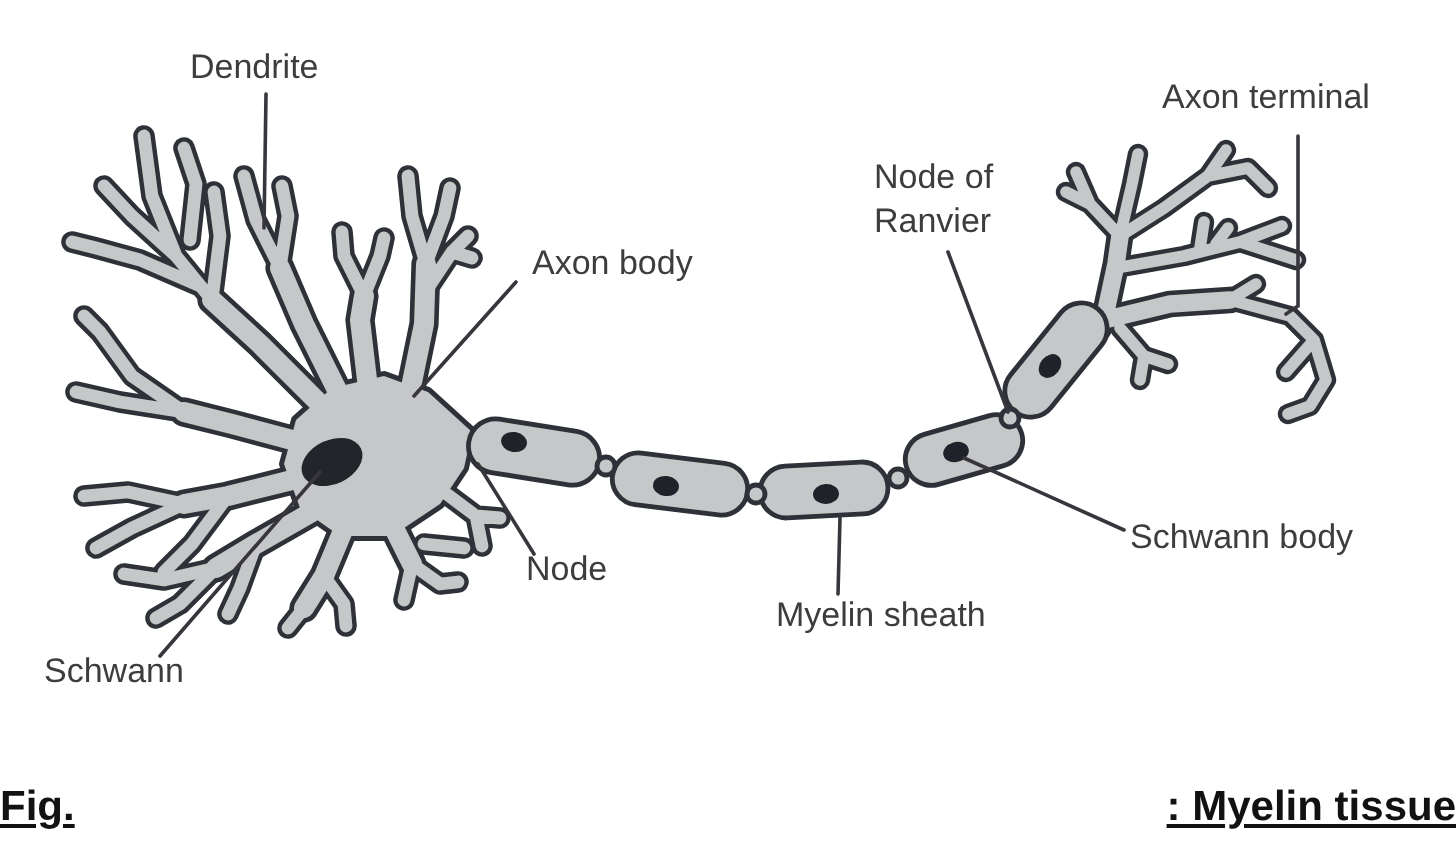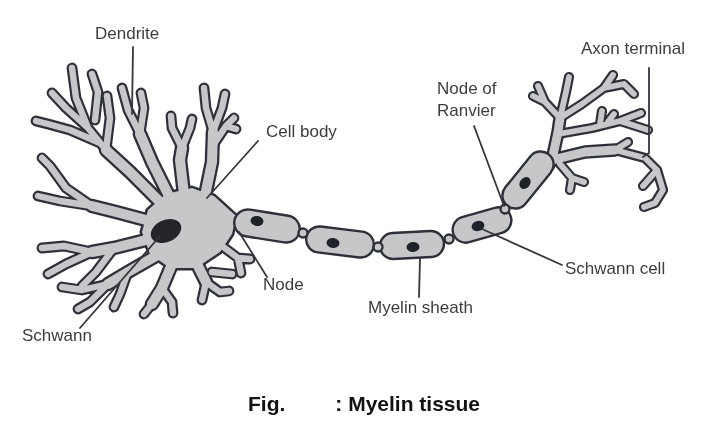--- a/index.html
+++ b/index.html
@@ -1,21 +1,21 @@
 <!DOCTYPE html>
 <html><head>
 <meta charset="utf-8">
 <style>
   html,body{margin:0;padding:0;background:#ffffff;}
   #stage{position:relative;width:728px;height:423px;background:#ffffff;overflow:hidden;
          font-family:"Liberation Sans",sans-serif;}
   #diagram-svg{position:absolute;left:0;top:0;}
   .lbl{position:absolute;font-size:17px;line-height:22px;color:#3d3d3d;white-space:nowrap;}
-  .caption{position:absolute;left:0;right:0;top:392px;display:flex;justify-content:center;
-           gap:50px;font-size:21px;font-weight:bold;color:#121212;}
+  .caption{position:absolute;left:0;right:0;top:392px;display:flex;justify-content:space-between;
+           gap:50px;font-size:21px;font-weight:bold;color:#121212;text-decoration:underline;}
 </style>
 </head>
 <body>
 
 <div id="stage">
 
   <svg id="diagram-svg" width="728" height="423" viewBox="0 0 728 423">
     <defs>
       <path id="p-soma" d="M236 216 L214 196 L192 188 L166 194 L148 210 L142 232 L150 254 L170 268 L196 268 L220 252 L232 234 Z"></path>
       <path id="p-stems" fill="none" d="M205 196 L212 162 L213 132 M184 194 L180 160 L182 148 M170 198 L152 162 L140 134 M162 204 L130 172 L106 150 M146 220 L116 212 L92 206 M146 240 L114 248 L92 252 M156 256 L128 272 L108 284 M172 264 L162 288 L152 304 M196 262 L206 282"></path>
@@ -72,29 +72,29 @@
       <path d="M160 236 L80 328"></path>
       <path d="M239 232 L267 277"></path>
       <path d="M420 259 L419 297"></path>
       <path d="M474 126 L504 206"></path>
       <path d="M482 229 L562 265"></path>
       <path d="M649 68 L649 153 L643 157"></path>
     </g>
   </svg>
 
   <div class="lbl" style="left:95px;top:23px">Dendrite</div>
-  <div class="lbl" style="left:266px;top:121px">Cell body</div>
+  <div class="lbl" style="left:266px;top:121px">Axon body</div>
   <div class="lbl" style="left:581px;top:38px">Axon terminal</div>
   <div class="lbl" style="left:437px;top:78px">
     <div>Node of</div>
     <div>Ranvier</div>
   </div>
   <div class="lbl" style="left:263px;top:274px">Node</div>
-  <div class="lbl" style="left:368px;top:297px">Myelin sheath</div>
-  <div class="lbl" style="left:565px;top:258px">Schwann cell</div>
+  <div class="lbl" style="left:388px;top:297px">Myelin sheath</div>
+  <div class="lbl" style="left:565px;top:258px">Schwann body</div>
   <div class="lbl" style="left:22px;top:325px">Schwann</div>
 
   <div class="caption">
     <span>Fig.</span>
     <span>: Myelin tissue</span>
   </div>
 
 </div>
 
 </body></html>

